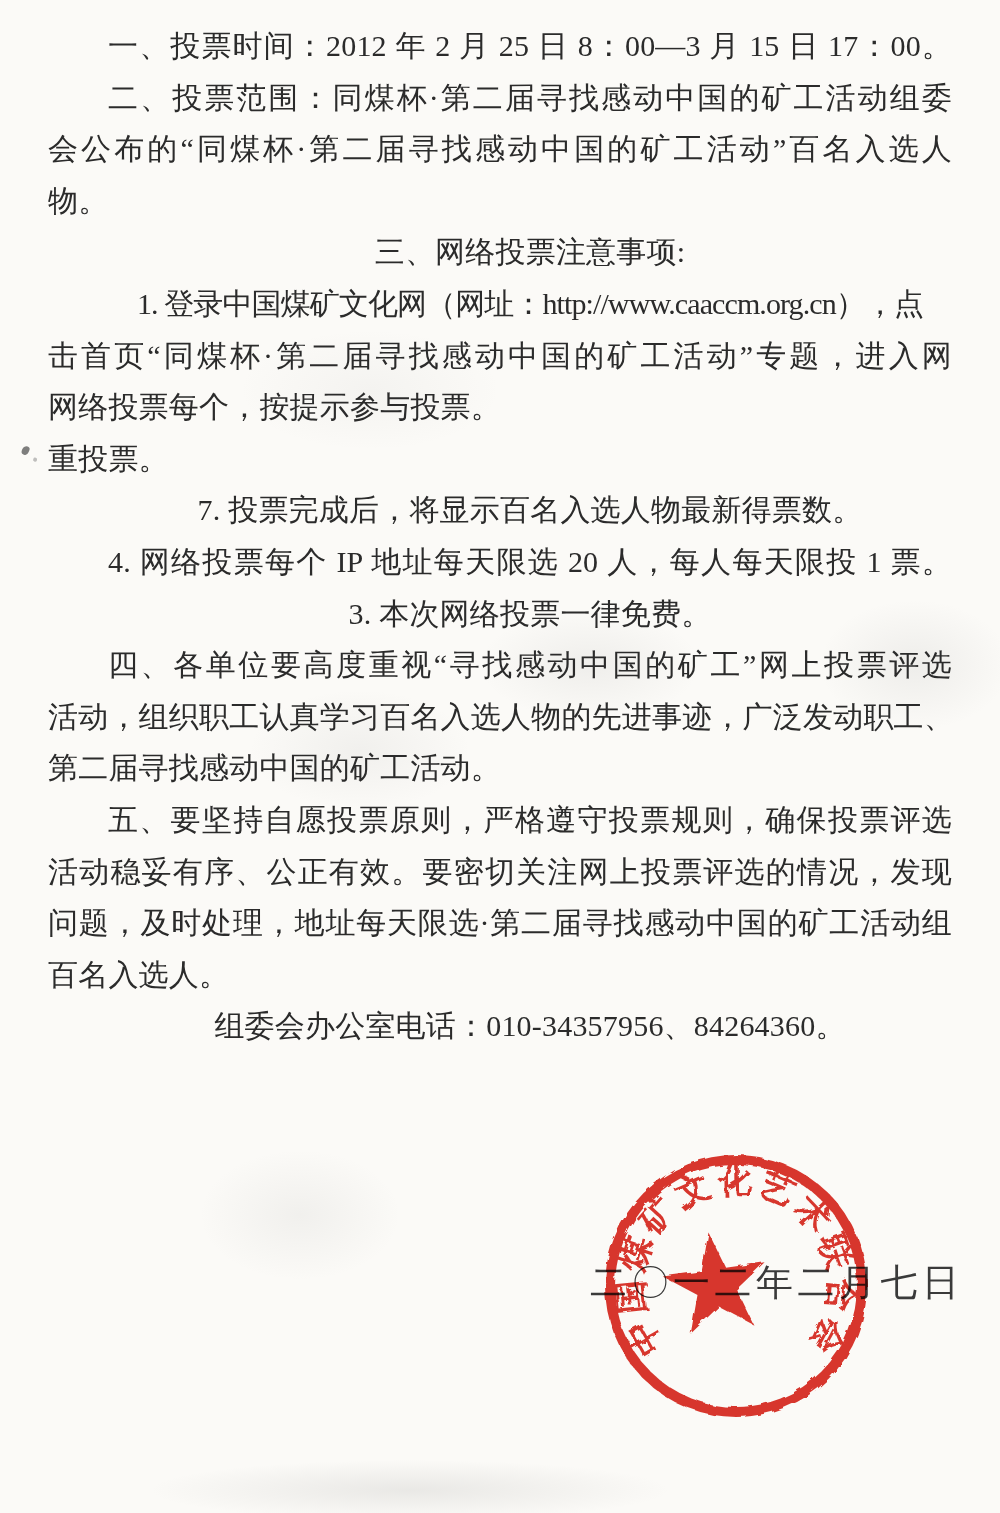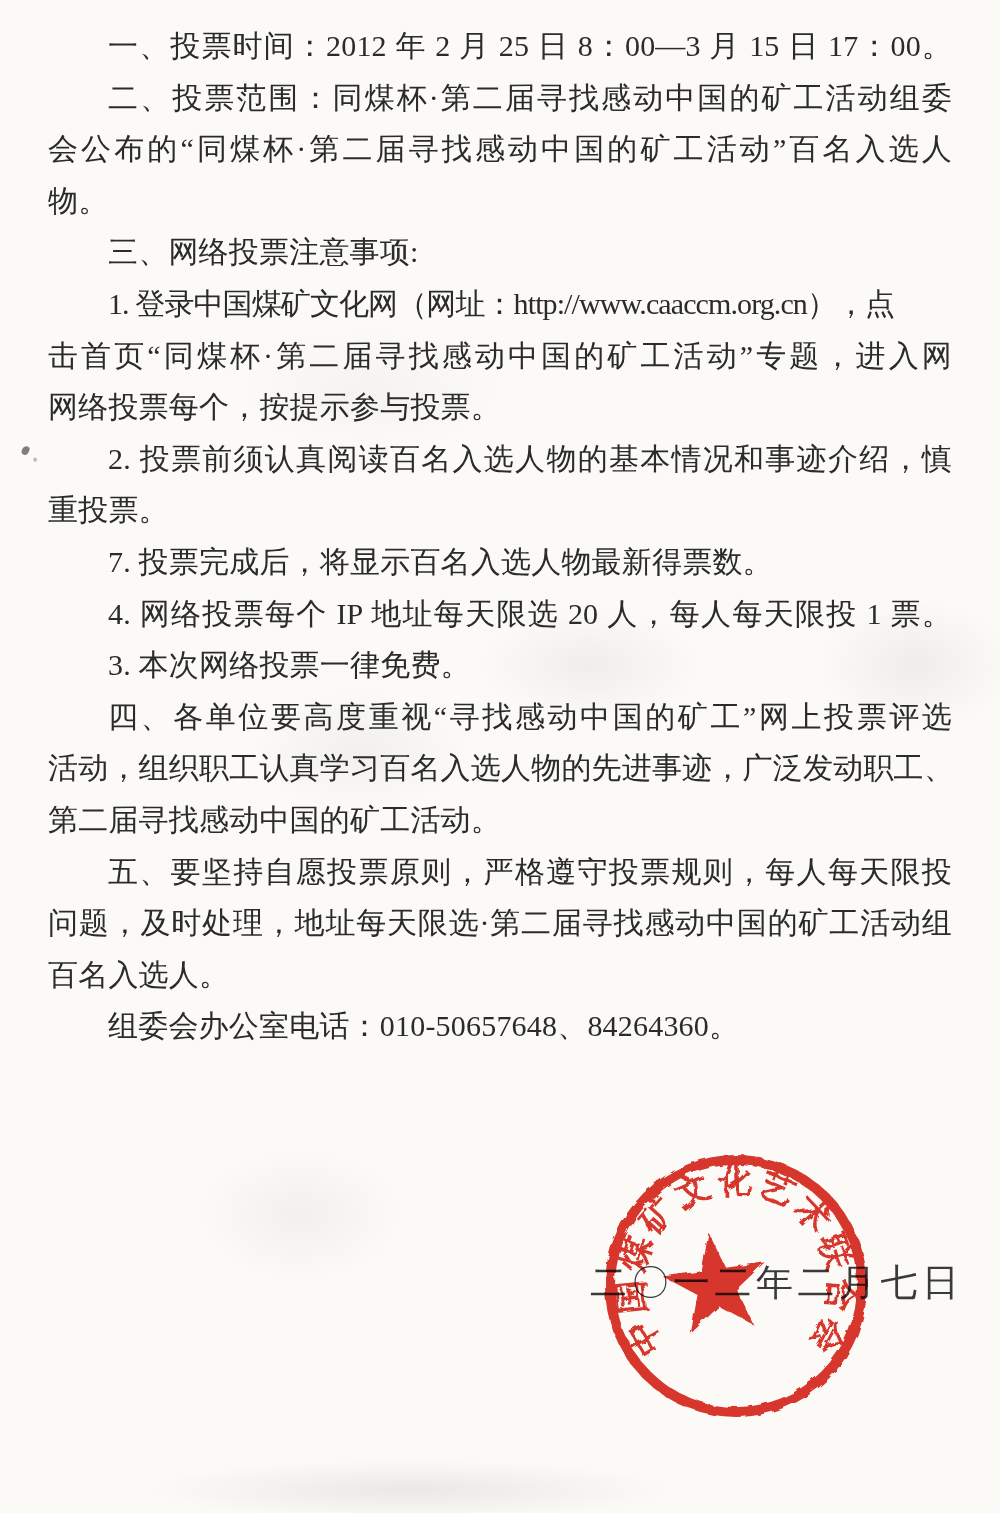--- a/index.html
+++ b/index.html
@@ -58,21 +58,21 @@
     width:904px;
     color:var(--ink);
     font-size:30px;
   }
   .line{
     height:51.6px;
     line-height:51.6px;
     white-space:nowrap;
     letter-spacing:.2px;
   }
-  .line.indent{text-indent:2em;}
+  .line.indent{text-indent:2em;text-align:center;}
   .line.fill{
     text-align:justify;
     text-align-last:justify;
     -moz-text-align-last:justify;
     text-justify:inter-ideograph;
   }
   .line.tight{letter-spacing:-0.9px;}
 
   #date-line{
     position:absolute;
@@ -111,32 +111,32 @@
 
   <div id="text-block">
       <div class="line indent fill">一、投票时间：2012 年 2 月 25 日 8：00—3 月 15 日 17：00。</div>
       <div class="line indent fill">二、投票范围：同煤杯·第二届寻找感动中国的矿工活动组委</div>
       <div class="line fill">会公布的“同煤杯·第二届寻找感动中国的矿工活动”百名入选人</div>
       <div class="line">物。</div>
       <div class="line indent">三、网络投票注意事项:</div>
       <div class="line indent tight">1. 登录中国煤矿文化网（网址：http://www.caaccm.org.cn），点</div>
       <div class="line fill">击首页“同煤杯·第二届寻找感动中国的矿工活动”专题，进入网</div>
       <div class="line">网络投票每个，按提示参与投票。</div>
-      <div class="line indent fill">2. 投票前须认真阅读百名入选人物的基本情况和事迹介绍，慎</div>
       <div class="line">重投票。</div>
       <div class="line indent">7. 投票完成后，将显示百名入选人物最新得票数。</div>
       <div class="line indent fill">4. 网络投票每个 IP 地址每天限选 20 人，每人每天限投 1 票。</div>
       <div class="line indent">3. 本次网络投票一律免费。</div>
       <div class="line indent fill">四、各单位要高度重视“寻找感动中国的矿工”网上投票评选</div>
       <div class="line fill">活动，组织职工认真学习百名入选人物的先进事迹，广泛发动职工、</div>
       <div class="line">第二届寻找感动中国的矿工活动。</div>
-      <div class="line indent fill">五、要坚持自愿投票原则，严格遵守投票规则，每人每天限投</div>
+      <div class="line indent fill">五、要坚持自愿投票原则，严格遵守投票规则，确保投票评选</div>
+      <div class="line fill">活动稳妥有序、公正有效。要密切关注网上投票评选的情况，发现</div>
       <div class="line fill">问题，及时处理，地址每天限选·第二届寻找感动中国的矿工活动组</div>
       <div class="line">百名入选人。</div>
-      <div class="line indent">组委会办公室电话：010-50657648、84264360。</div>
+      <div class="line indent">组委会办公室电话：010-34357956、84264360。</div>
     </div>
 
   <div id="date-line">二〇一二年二月七日</div>
 
   <svg id="official-seal" viewBox="0 0 280 280" xmlns="http://www.w3.org/2000/svg">
     <defs>
       <filter id="rough" x="-8%" y="-8%" width="116%" height="116%">
         <feTurbulence type="fractalNoise" baseFrequency="0.09" numOctaves="2" result="n"></feTurbulence>
         <feDisplacementMap in="SourceGraphic" in2="n" scale="6"></feDisplacementMap>
       </filter>

